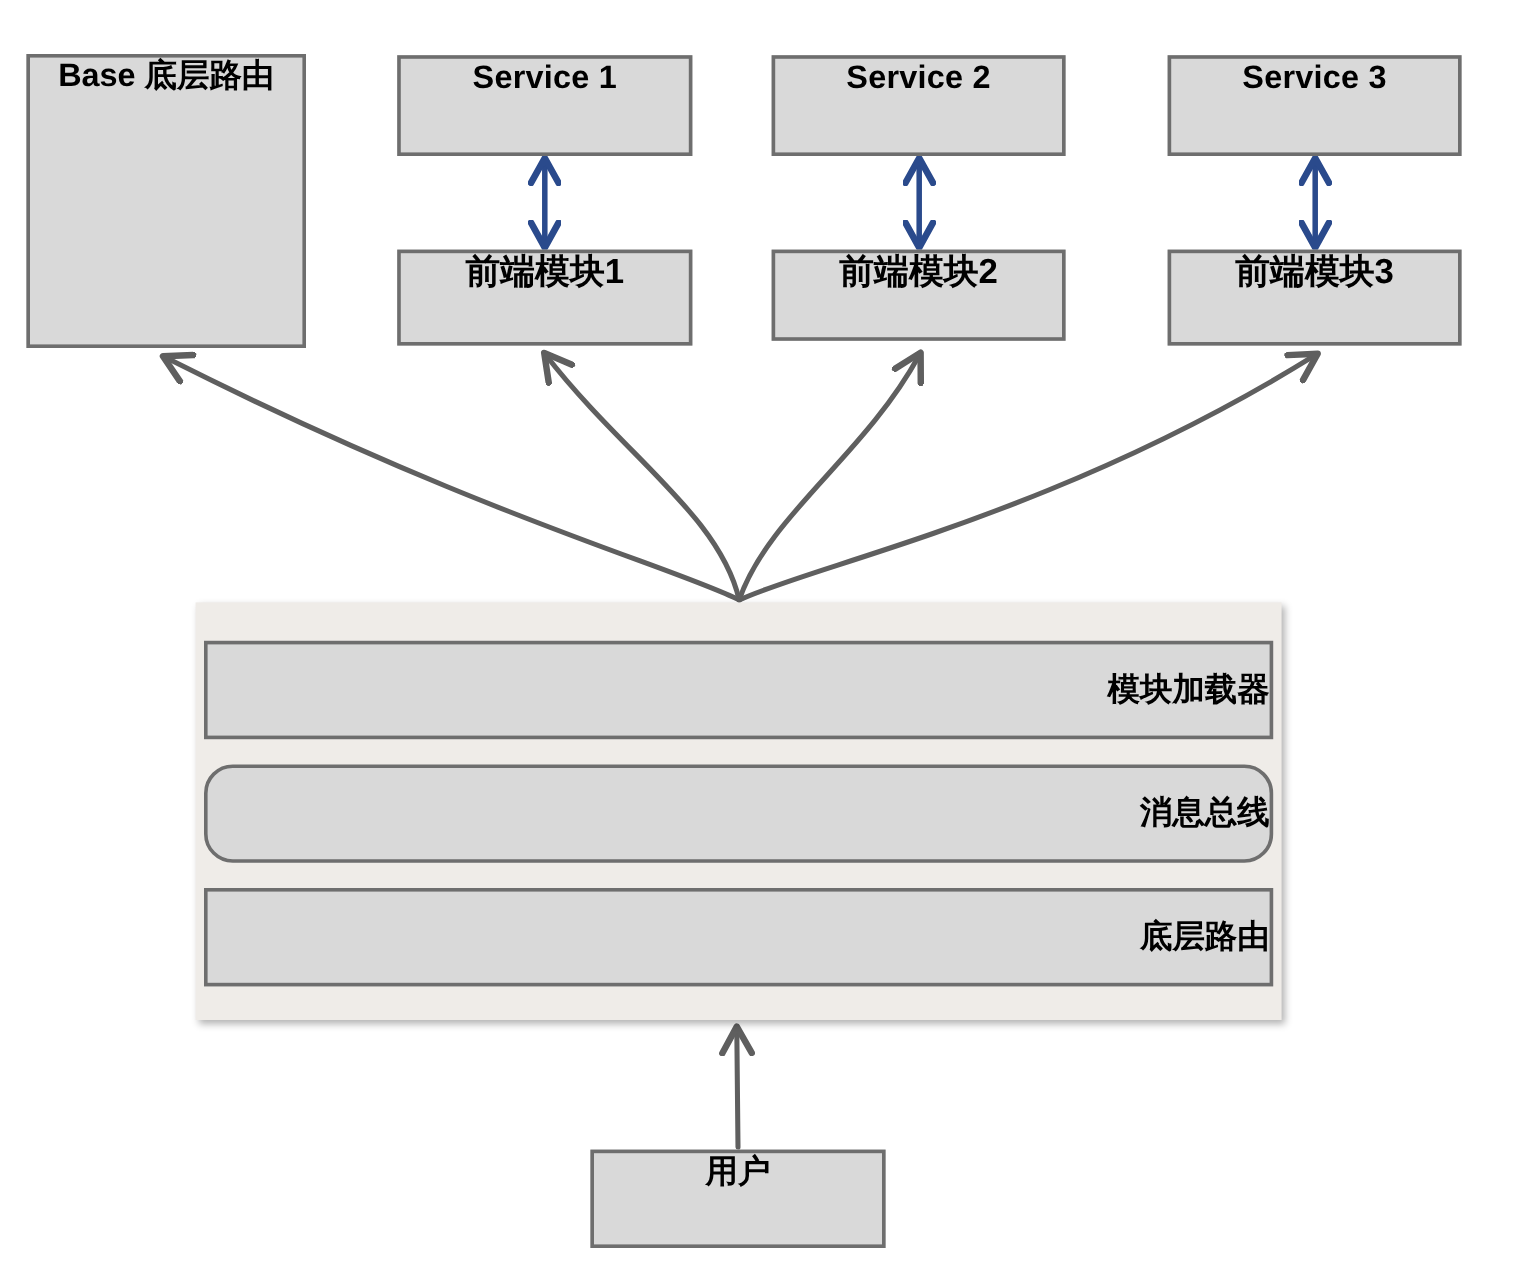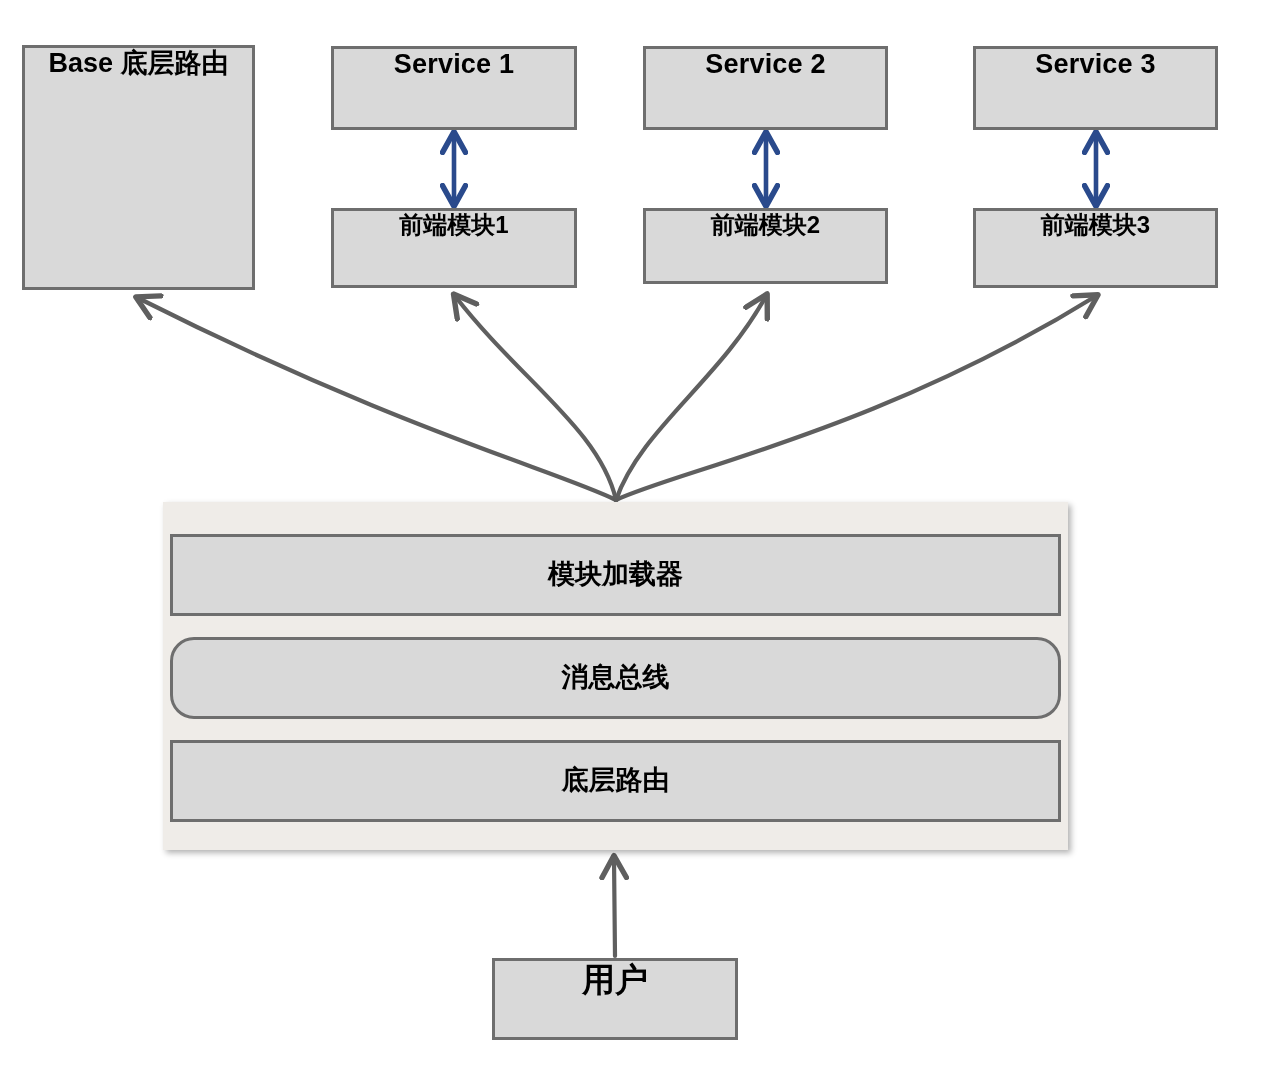--- a/index.html
+++ b/index.html
@@ -43,27 +43,27 @@
     white-space: nowrap;
   }
 
   
   .service .node-label {
     font-size: 27px;
     letter-spacing: 0.2px;
   }
   
   .module .node-label {
-    font-size: 24px;
+    font-size: 29px;
   }
   .base .node-label {
     font-size: 27px;
   }
   .user .node-label {
-    font-size: 33px;
+    font-size: 27px;
   }
 
   
   #box-base      { left: 22px;  top: 45px;  width: 233px; height: 245px; }
 
   #box-service-1 { left: 331px; top: 46px;  width: 246px; height: 84px; }
   #box-service-2 { left: 643px; top: 46px;  width: 245px; height: 84px; }
   #box-service-3 { left: 973px; top: 46px;  width: 245px; height: 84px; }
 
   #box-module-1  { left: 331px; top: 208px; width: 246px; height: 80px; }
@@ -85,21 +85,21 @@
     padding: 33px 8px 8px 8px;
     z-index: 2;
   }
   .layer {
     position: absolute;
     box-sizing: border-box;
     background: #d9d9d9;
     border: 3px solid #6e6e6e;
     display: flex;
     align-items: center;
-    justify-content: center;
+    justify-content: flex-end;
     color: #000000;
     font-weight: bold;
     font-size: 27px;
     left: 7px;
     width: 891px;
     height: 82px;
   }
   #layer-0 { top: 32px; }
   #layer-1 { top: 135px; border-radius: 24px; }
   #layer-2 { top: 238px; }

